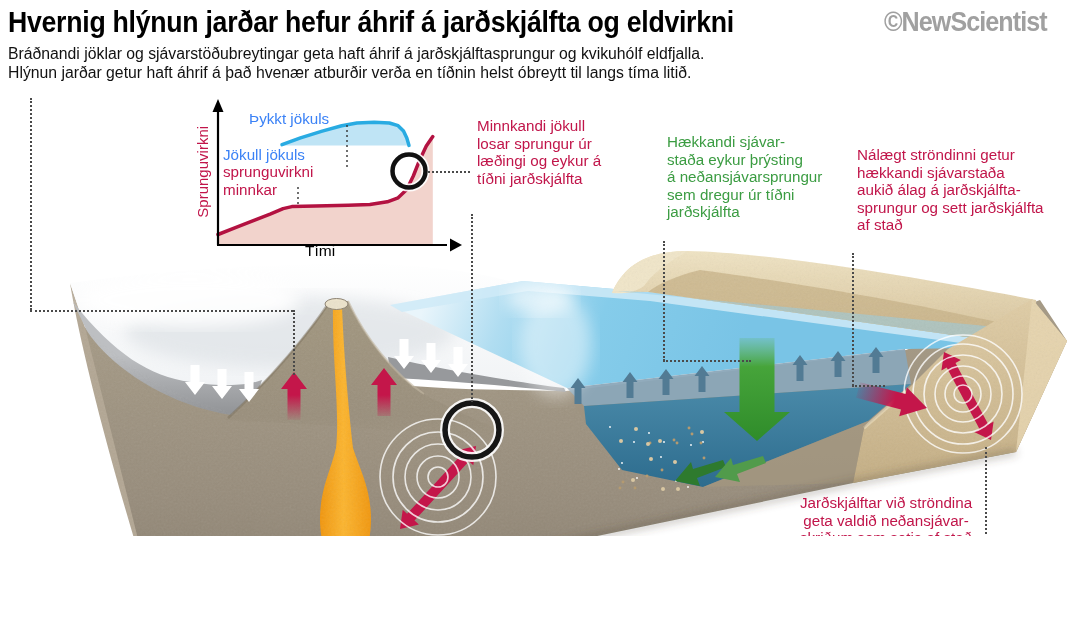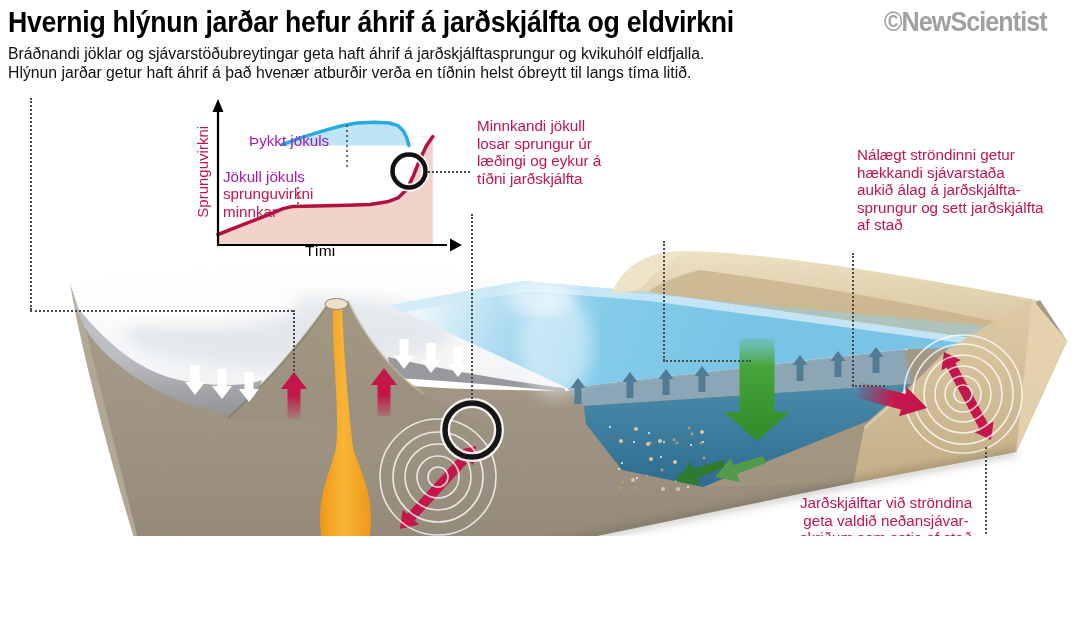--- a/index.html
+++ b/index.html
@@ -7,21 +7,21 @@
         font-family:"Liberation Sans","DejaVu Sans",sans-serif;}
   #scene{position:absolute;left:0;top:0;z-index:0;}
   .ov{position:absolute;z-index:2;}
   #title{left:8px;top:6px;font-size:29px;font-weight:700;color:#000;white-space:nowrap;
          transform:scaleX(.92);transform-origin:0 0;letter-spacing:-0.3px;}
   #logo{left:884px;top:7px;font-size:27px;font-weight:700;color:#a0a0a0;white-space:nowrap;
         transform:scaleX(.93);transform-origin:0 0;letter-spacing:-1px;}
   #subtitle{left:8px;top:44px;font-size:16px;color:#111;line-height:19px;white-space:pre-line;
             transform:scaleX(.985);transform-origin:0 0;}
   .note{font-size:15.2px;line-height:17.6px;white-space:pre-line;}
-  .crimson{color:#c1154a;} .green{color:#3b9c42;} .blue{color:#a21caf;margin-top:22px;}
+  .crimson{color:#c1154a;} .green{color:#3b9c42;} .blue{color:#3b82f6;}
   #note-melting{left:36px;top:96px;width:150px;}
   #note-shrinking{left:477px;top:117px;width:180px;}
   #note-sea{left:667px;top:133px;width:200px;}
   #note-coast{left:857px;top:146px;width:215px;}
   #note-tsunami{left:790px;top:494px;width:192px;text-align:center;}
   .dot-v{position:absolute;z-index:1;width:0;border-left:2px dotted #4a4a4a;}
   .dot-h{position:absolute;z-index:1;height:0;border-top:2px dotted #4a4a4a;}
   #ylab{left:142px;top:163px;width:122px;text-align:center;font-size:15px;
         transform:rotate(-90deg);}
   #xlab{left:305px;top:242px;font-size:15.5px;font-weight:400;color:#000;}
@@ -271,20 +271,25 @@
 
 <div class="ov" id="title">Hvernig hlýnun jarðar hefur áhrif á jarðskjálfta og eldvirkni</div>
 <div class="ov" id="logo">©NewScientist</div>
 <div class="ov" id="subtitle">Bráðnandi jöklar og sjávarstöðubreytingar geta haft áhrif á jarðskjálftasprungur og kvikuhólf eldfjalla.
 Hlýnun jarðar getur haft áhrif á það hvenær atburðir verða en tíðnin helst óbreytt til langs tíma litið.</div>
 
 <div class="ov note crimson" id="note-shrinking">Minnkandi jökull
 losar sprungur úr
 læðingi og eykur á
 tíðni jarðskjálfta</div>
+<div class="ov note green" id="note-sea">Hækkandi sjávar-
+staða eykur þrýsting
+á neðansjávarsprungur
+sem dregur úr tíðni
+jarðskjálfta</div>
 <div class="ov note crimson" id="note-coast">Nálægt ströndinni getur
 hækkandi sjávarstaða
 aukið álag á jarðskjálfta-
 sprungur og sett jarðskjálfta
 af stað</div>
 <div class="ov note crimson" id="note-tsunami"><span>Jarðskjálftar við ströndina
 geta valdið neðansjávar-
 skriðum sem setja af stað
 hafnarbylgjum (</span><span class="it">e. tsunamis</span><span>)</span></div>
 

